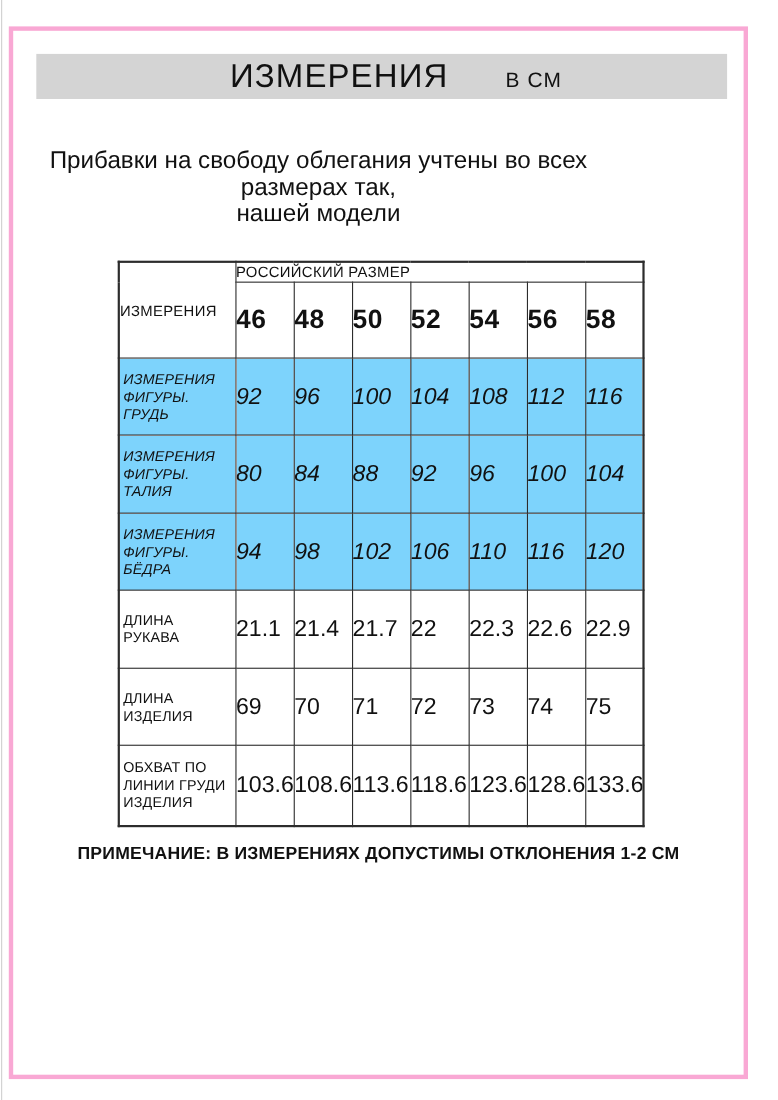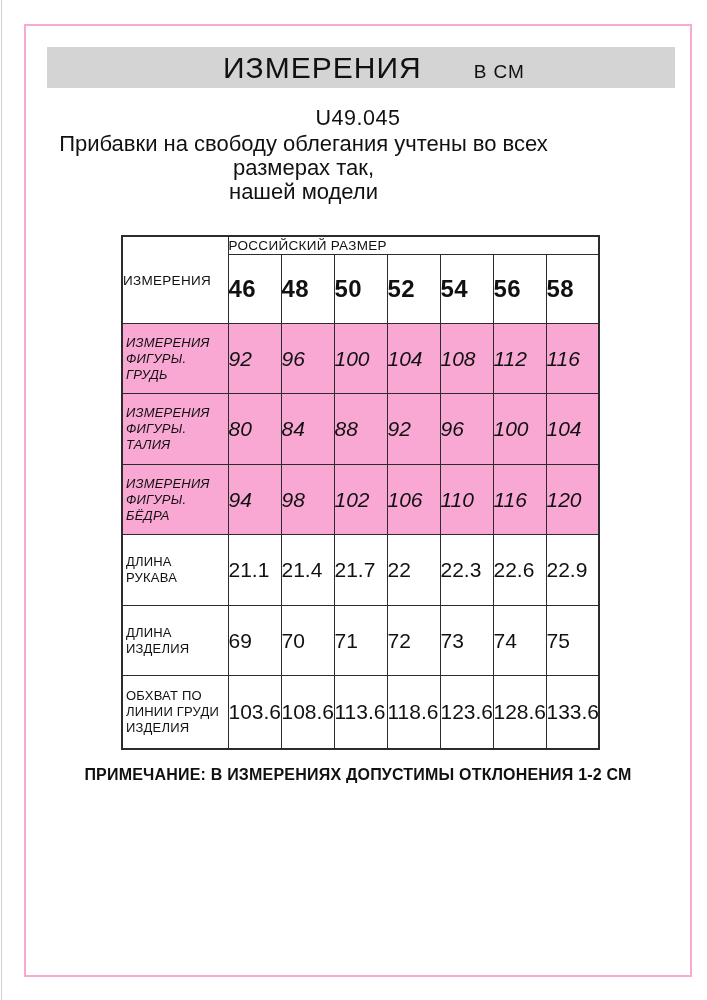--- a/index.html
+++ b/index.html
@@ -2,21 +2,21 @@
 <html><head>
 <meta charset="utf-8">
 <style>
   html,body{margin:0;padding:0;}
   body{
     width:707px;height:1000px;position:relative;background:#ffffff;overflow:hidden;
     font-family:"Liberation Sans","DejaVu Sans",sans-serif;color:#111;
     -webkit-font-smoothing:antialiased;
   }
   .scan-edge{position:absolute;left:1px;top:0;width:1px;height:1000px;background:#cfcfcf;}
-  .page-frame{position:absolute;left:24px;top:24px;width:664px;height:949px;border:2px solid #f9a8d4;background:#fff;}
+  .page-frame{position:absolute;left:8px;top:24px;width:664px;height:949px;border:4px solid #f9a8d4;background:#fff;}
   .title-bar{
     position:absolute;left:21px;top:21px;width:628px;height:41px;background:#d4d4d4;
     display:flex;align-items:baseline;justify-content:center;padding-left:26px;box-sizing:border-box;
   }
   .title-bar .sp1{margin-right:52px;}
   .title-bar .sp2{margin-right:40px;}
   .title-main{font-size:30px;font-weight:400;letter-spacing:1px;line-height:41px;}
   .title-bold{font-size:30px;font-weight:700;letter-spacing:1px;line-height:41px;}
   .title-unit{font-size:19px;font-weight:400;letter-spacing:1px;}
   .model-code{position:absolute;left:0;top:80px;width:664px;text-align:center;font-size:21.5px;letter-spacing:.5px;}
@@ -27,36 +27,35 @@
     border-collapse:collapse;table-layout:fixed;border:2px solid #2c2c2c;background:#fff;
   }
   .size-table th,.size-table td{
     border:1px solid #2c2c2c;text-align:left;vertical-align:middle;padding:0;overflow:hidden;
   }
   .size-table .corner{font-size:13.5px;font-weight:400;letter-spacing:.3px;}
   .size-table .group{height:17px;font-size:13.5px;font-weight:400;letter-spacing:.3px;line-height:16px;}
   .size-table .size-cell{font-size:24px;font-weight:700;letter-spacing:.5px;}
   .size-table tbody th.row-label{font-size:13px;font-weight:400;padding:0 3px;line-height:16px;letter-spacing:.2px;}
   .size-table tbody td{font-size:21px;}
-  .size-table tr.shaded{background:#f9a8d4;}
+  .size-table tr.shaded{background:#7dd3fc;}
   .size-table tr.shaded th,.size-table tr.shaded td{font-style:italic;}
 </style>
 </head>
 <body>
 
 <div class="scan-edge"></div>
 
 <div class="page-frame">
 
   <div class="title-bar">
     <span class="title-main sp1">ИЗМЕРЕНИЯ</span>
     <span class="title-unit">В СМ</span>
   </div>
 
-  <div class="model-code">U49.045</div>
 
   <div class="intro" id="intro-text">
       <div>Прибавки на свободу облегания учтены во всех размерах так,</div>
       <div>нашей модели</div>
     </div>
 
   <table class="size-table">
     <colgroup>
       <col style="width:106px">
       <col style="width:53px">

